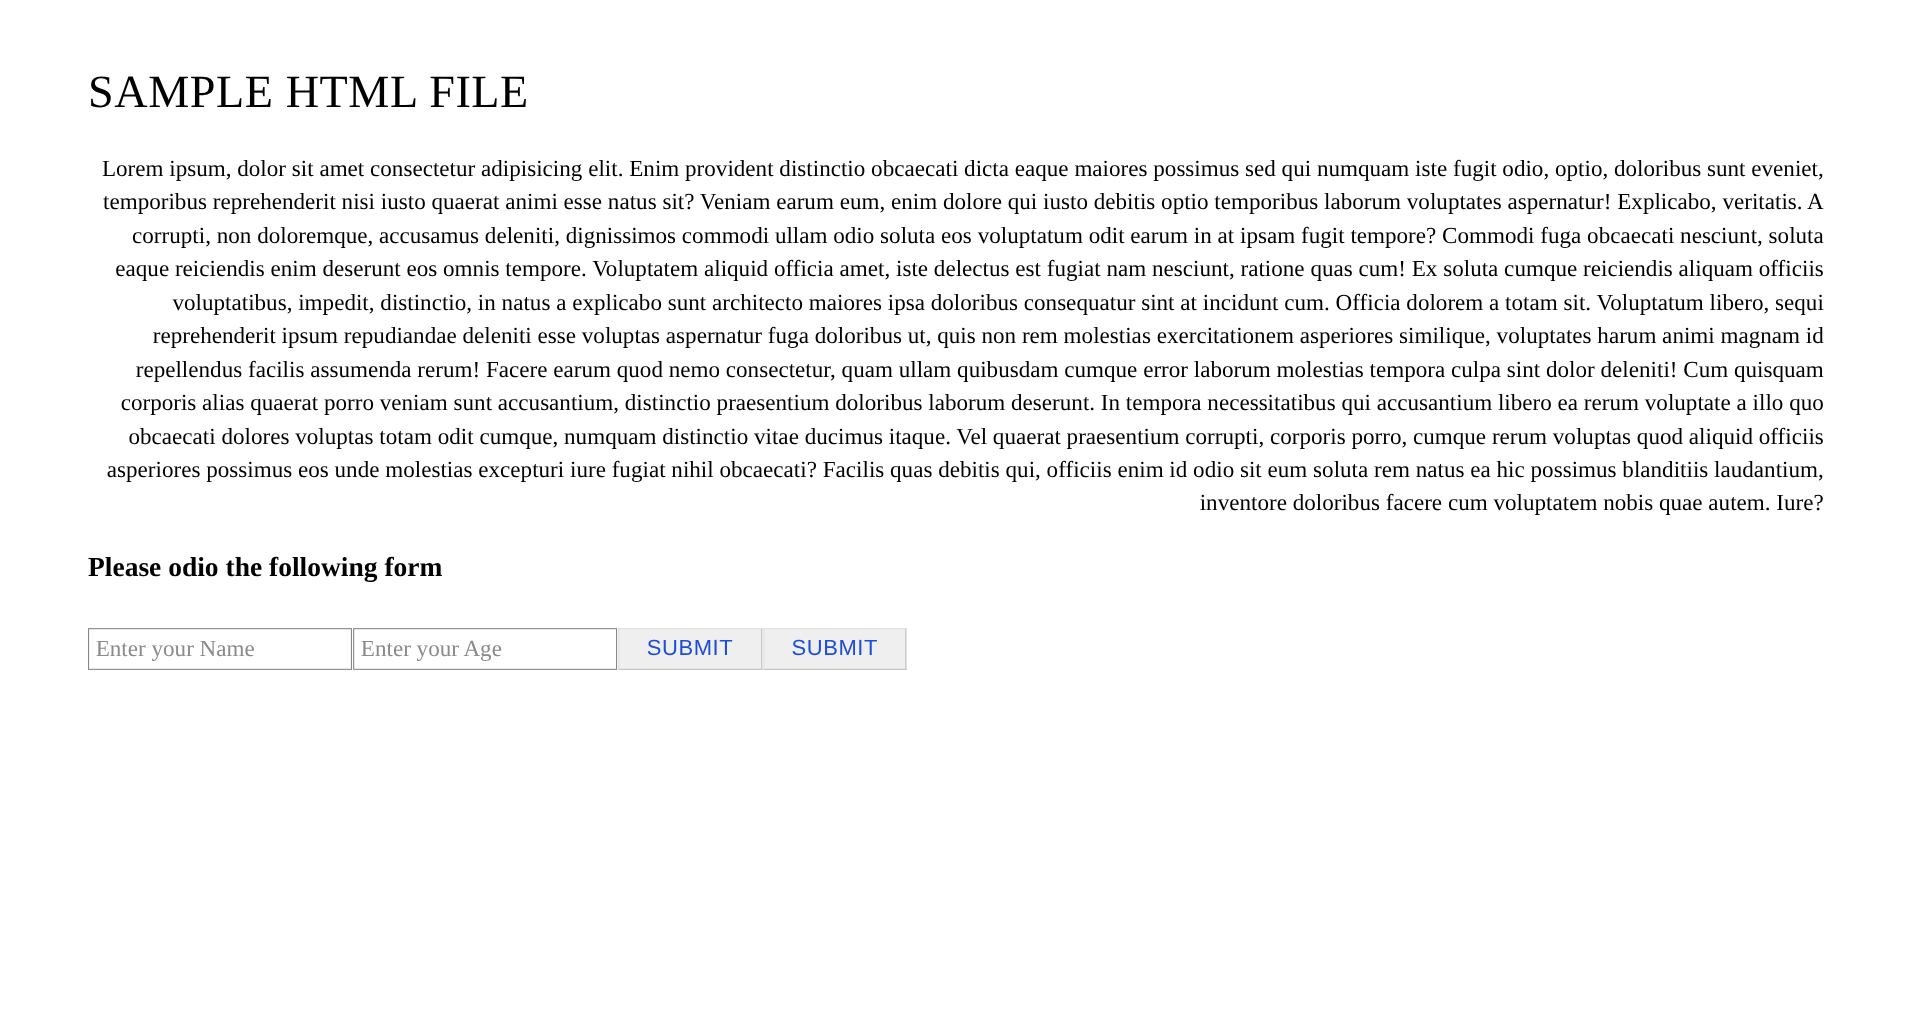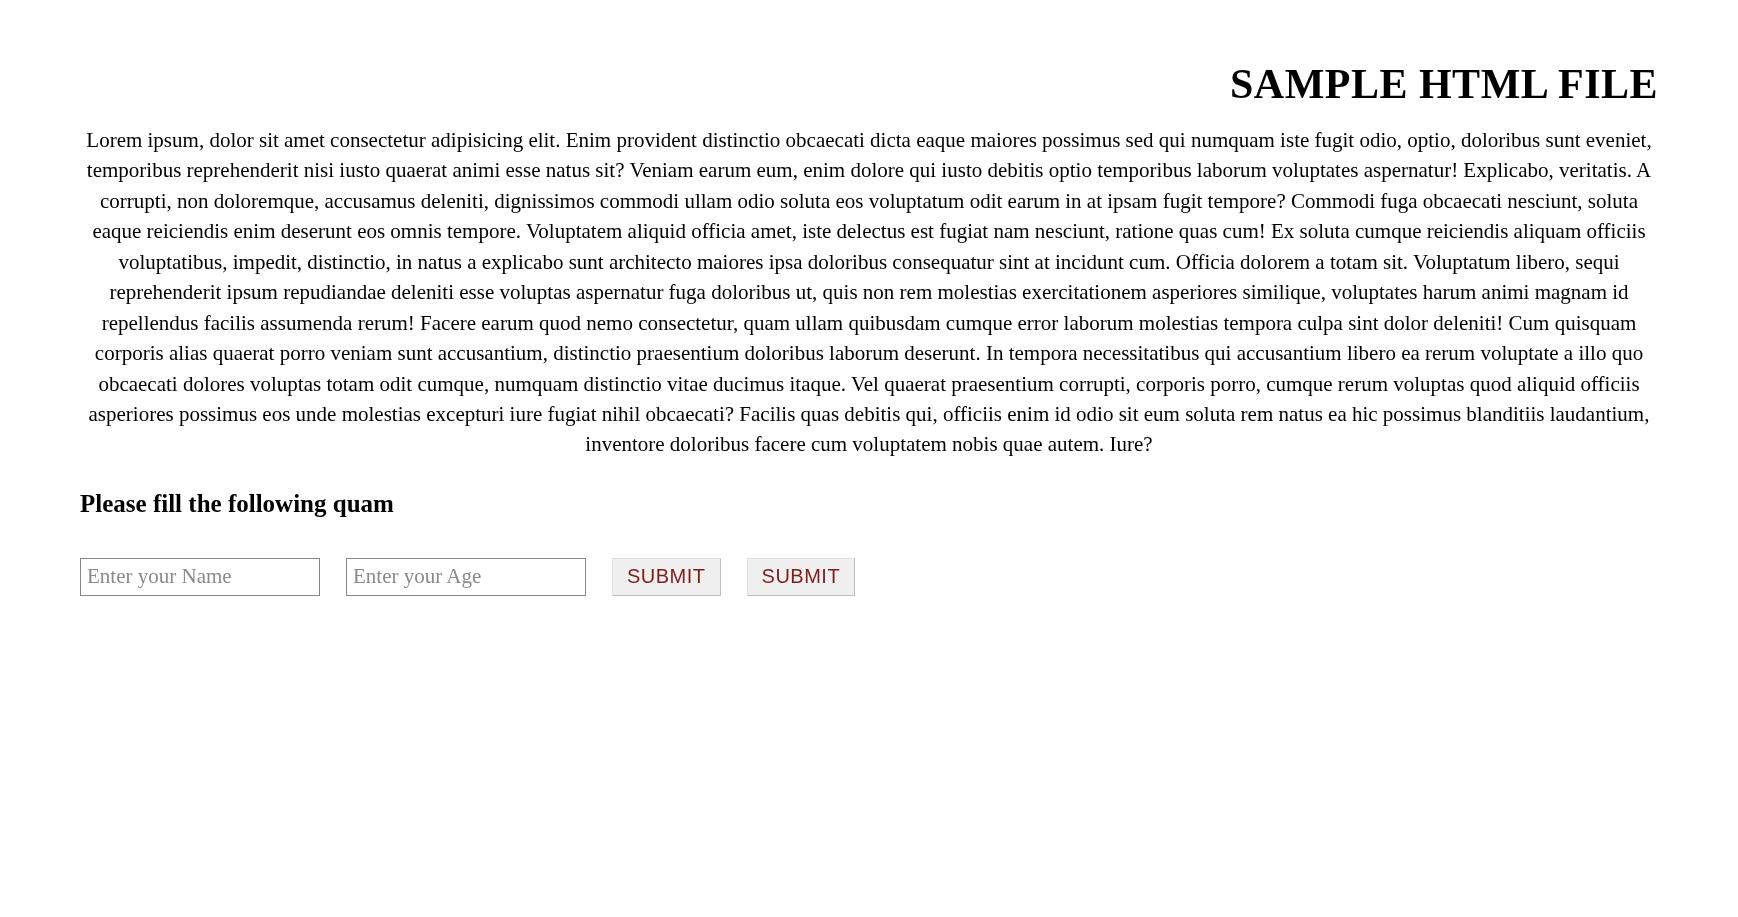--- a/index.html
+++ b/index.html
@@ -7,74 +7,73 @@
     }
     body {
       font-family: "Times New Roman", Times, serif;
       background: #ffffff;
       margin: 0;
       padding: 60px 80px;
       color: #000000;
     }
     h1 {
       font-size: 42px;
-      font-weight: bold;
-      margin: 0 0 17px 0;
+      font-weight: normal;
+      margin: 0 0 30px 0;
       letter-spacing: 0.5px;
-      text-align: right;
     }
     .body-text {
       font-size: 21px;
       line-height: 1.45;
       margin: 0 0 30px 0;
-      text-align: center;
+      text-align: right;
     }
     h3 {
       font-size: 25px;
       font-weight: bold;
       margin: 0 0 40px 0;
     }
     .form-row {
       display: flex;
       align-items: center;
-      gap: 26px;
+      gap: 1px;
     }
     .form-row input[type="text"] {
       font-family: "Times New Roman", Times, serif;
       font-size: 21px;
       padding: 4px 6px;
       border: 1px solid #888;
       background: #ffffff;
       width: 240px;
       height: 38px;
     }
     .form-row input[type="text"]::placeholder {
       color: #8a8a8a;
     }
     .form-row button {
       font-family: Arial, Helvetica, sans-serif;
       font-size: 20px;
-      padding: 6px 14px;
+      padding: 6px 25px;
       height: 38px;
       background: #efefef;
       border: 1px solid #bfbfbf;
       border-top-color: #e0e0e0;
       border-left-color: #e0e0e0;
-      color: #7f1d1d;
+      color: #1d4ed8;
       cursor: pointer;
       letter-spacing: 0.5px;
     }
   </style>
 </head>
 <body>
 
 <h1>SAMPLE HTML FILE</h1>
 
 <p class="body-text">Lorem ipsum, dolor sit amet consectetur adipisicing elit. Enim provident distinctio obcaecati dicta eaque maiores possimus sed qui numquam iste fugit odio, optio, doloribus sunt eveniet, temporibus reprehenderit nisi iusto quaerat animi esse natus sit? Veniam earum eum, enim dolore qui iusto debitis optio temporibus laborum voluptates aspernatur! Explicabo, veritatis. A corrupti, non doloremque, accusamus deleniti, dignissimos commodi ullam odio soluta eos voluptatum odit earum in at ipsam fugit tempore? Commodi fuga obcaecati nesciunt, soluta eaque reiciendis enim deserunt eos omnis tempore. Voluptatem aliquid officia amet, iste delectus est fugiat nam nesciunt, ratione quas cum! Ex soluta cumque reiciendis aliquam officiis voluptatibus, impedit, distinctio, in natus a explicabo sunt architecto maiores ipsa doloribus consequatur sint at incidunt cum. Officia dolorem a totam sit. Voluptatum libero, sequi reprehenderit ipsum repudiandae deleniti esse voluptas aspernatur fuga doloribus ut, quis non rem molestias exercitationem asperiores similique, voluptates harum animi magnam id repellendus facilis assumenda rerum! Facere earum quod nemo consectetur, quam ullam quibusdam cumque error laborum molestias tempora culpa sint dolor deleniti! Cum quisquam corporis alias quaerat porro veniam sunt accusantium, distinctio praesentium doloribus laborum deserunt. In tempora necessitatibus qui accusantium libero ea rerum voluptate a illo quo obcaecati dolores voluptas totam odit cumque, numquam distinctio vitae ducimus itaque. Vel quaerat praesentium corrupti, corporis porro, cumque rerum voluptas quod aliquid officiis asperiores possimus eos unde molestias excepturi iure fugiat nihil obcaecati? Facilis quas debitis qui, officiis enim id odio sit eum soluta rem natus ea hic possimus blanditiis laudantium, inventore doloribus facere cum voluptatem nobis quae autem. Iure?</p>
 
-<h3>Please fill the following quam</h3>
+<h3>Please odio the following form</h3>
 
 <div class="form-row">
   <input type="text" placeholder="Enter your Name" style="">
   <input type="text" placeholder="Enter your Age" style="">
   <button type="button">SUBMIT</button>
   <button type="button">SUBMIT</button>
 </div>
 
 </body></html>

